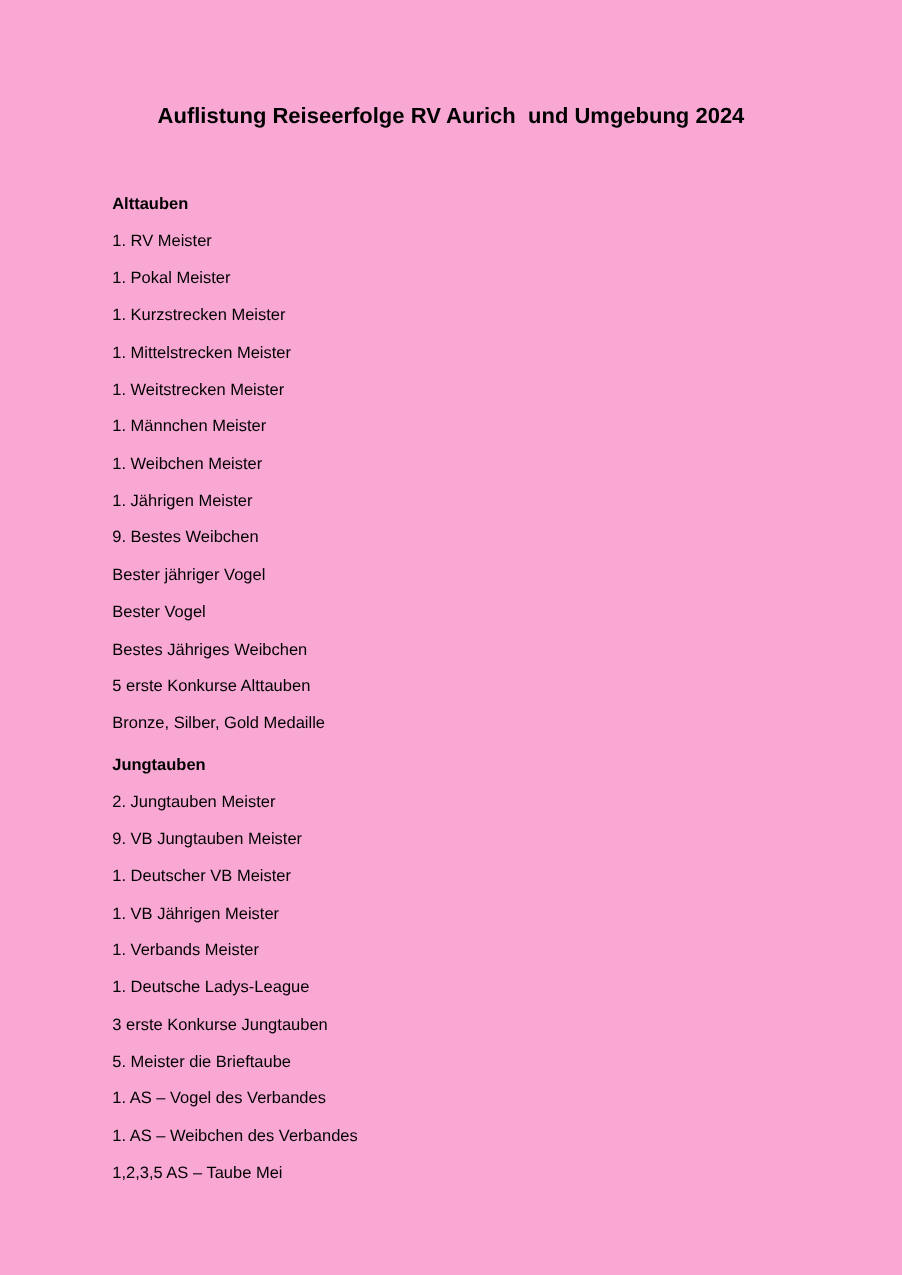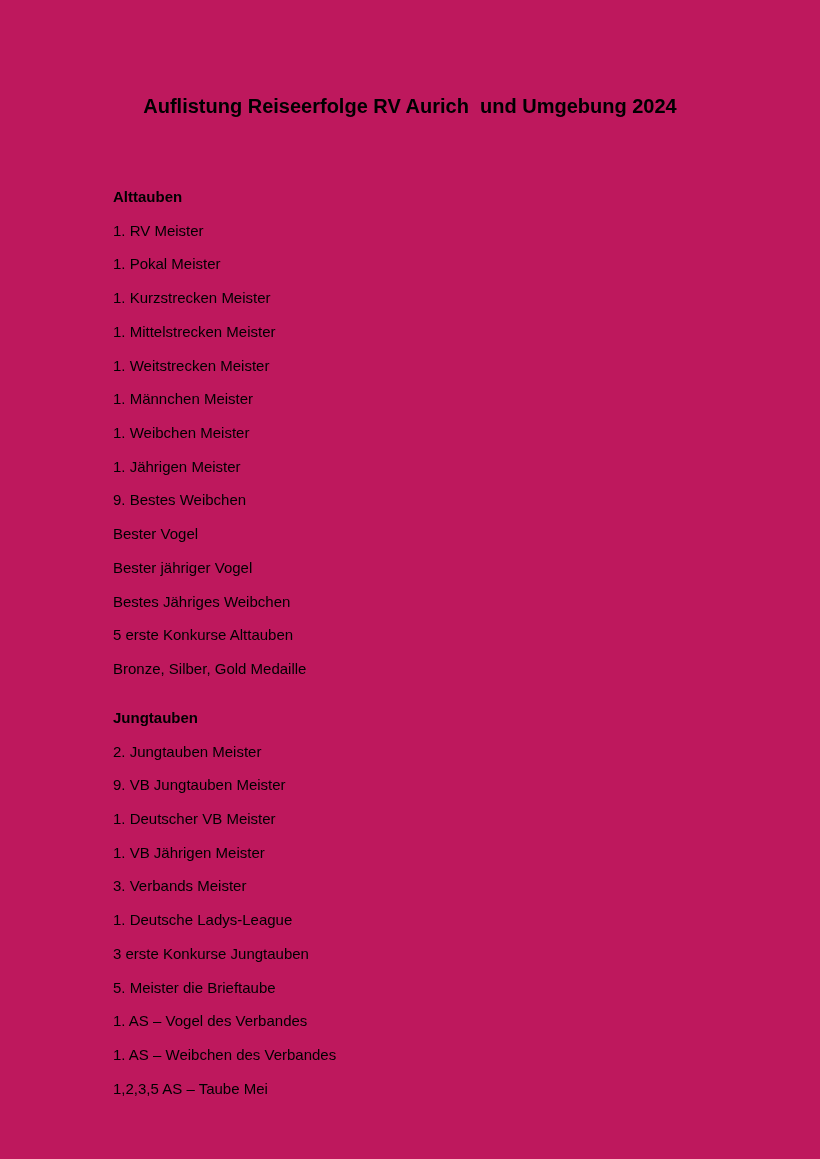--- a/index.html
+++ b/index.html
@@ -4,21 +4,21 @@
 <style>
   html, body {
     margin: 0;
     padding: 0;
     background: #ffffff;
   }
   .page {
     position: relative;
     width: 820px;
     height: 1159px;
-    background: #be185d;
+    background: #f9a8d4;
     color: #000000;
     font-family: "Liberation Sans", sans-serif;
     overflow: hidden;
   }
   .title {
     position: absolute;
     top: 93px;
     left: 0;
     width: 100%;
     margin: 0;
@@ -28,21 +28,21 @@
     line-height: 26px;
     white-space: pre-wrap; 
   }
   .content {
     position: absolute;
     top: 165px;
     left: 98px;
     right: 40px;
   }
   .content section {
-    margin: 15px;
+    margin: 4px;
     padding: 0;
   }
   .line {
     margin: 0;
     padding: 0;
     font-size: 15px;
     line-height: 33.73px;
     height: 33.73px;
     white-space: pre-wrap;
   }
@@ -60,33 +60,33 @@
         <p class="line heading">Alttauben</p>
         <p class="line">1. RV Meister</p>
         <p class="line">1. Pokal Meister</p>
         <p class="line">1. Kurzstrecken Meister</p>
         <p class="line">1. Mittelstrecken Meister</p>
         <p class="line">1. Weitstrecken Meister</p>
         <p class="line">1. Männchen Meister</p>
         <p class="line">1. Weibchen Meister</p>
         <p class="line">1. Jährigen Meister</p>
         <p class="line">9. Bestes Weibchen</p>
+        <p class="line">Bester jähriger Vogel</p>
         <p class="line">Bester Vogel</p>
-        <p class="line">Bester jähriger Vogel</p>
         <p class="line">Bestes Jähriges Weibchen</p>
         <p class="line">5 erste Konkurse Alttauben</p>
         <p class="line">Bronze, Silber, Gold Medaille</p>
       </section>
       <section>
         <p class="line heading">Jungtauben</p>
         <p class="line">2. Jungtauben Meister</p>
         <p class="line">9. VB Jungtauben Meister</p>
         <p class="line">1. Deutscher VB Meister</p>
         <p class="line">1. VB Jährigen Meister</p>
-        <p class="line">3. Verbands Meister</p>
+        <p class="line">1. Verbands Meister</p>
         <p class="line">1. Deutsche Ladys-League</p>
         <p class="line">3 erste Konkurse Jungtauben</p>
         <p class="line">5. Meister die Brieftaube</p>
         <p class="line">1. AS – Vogel des Verbandes</p>
         <p class="line">1. AS – Weibchen des Verbandes</p>
         <p class="line">1,2,3,5 AS – Taube Mei</p>
       </section>
     </div>
 </div>
 

